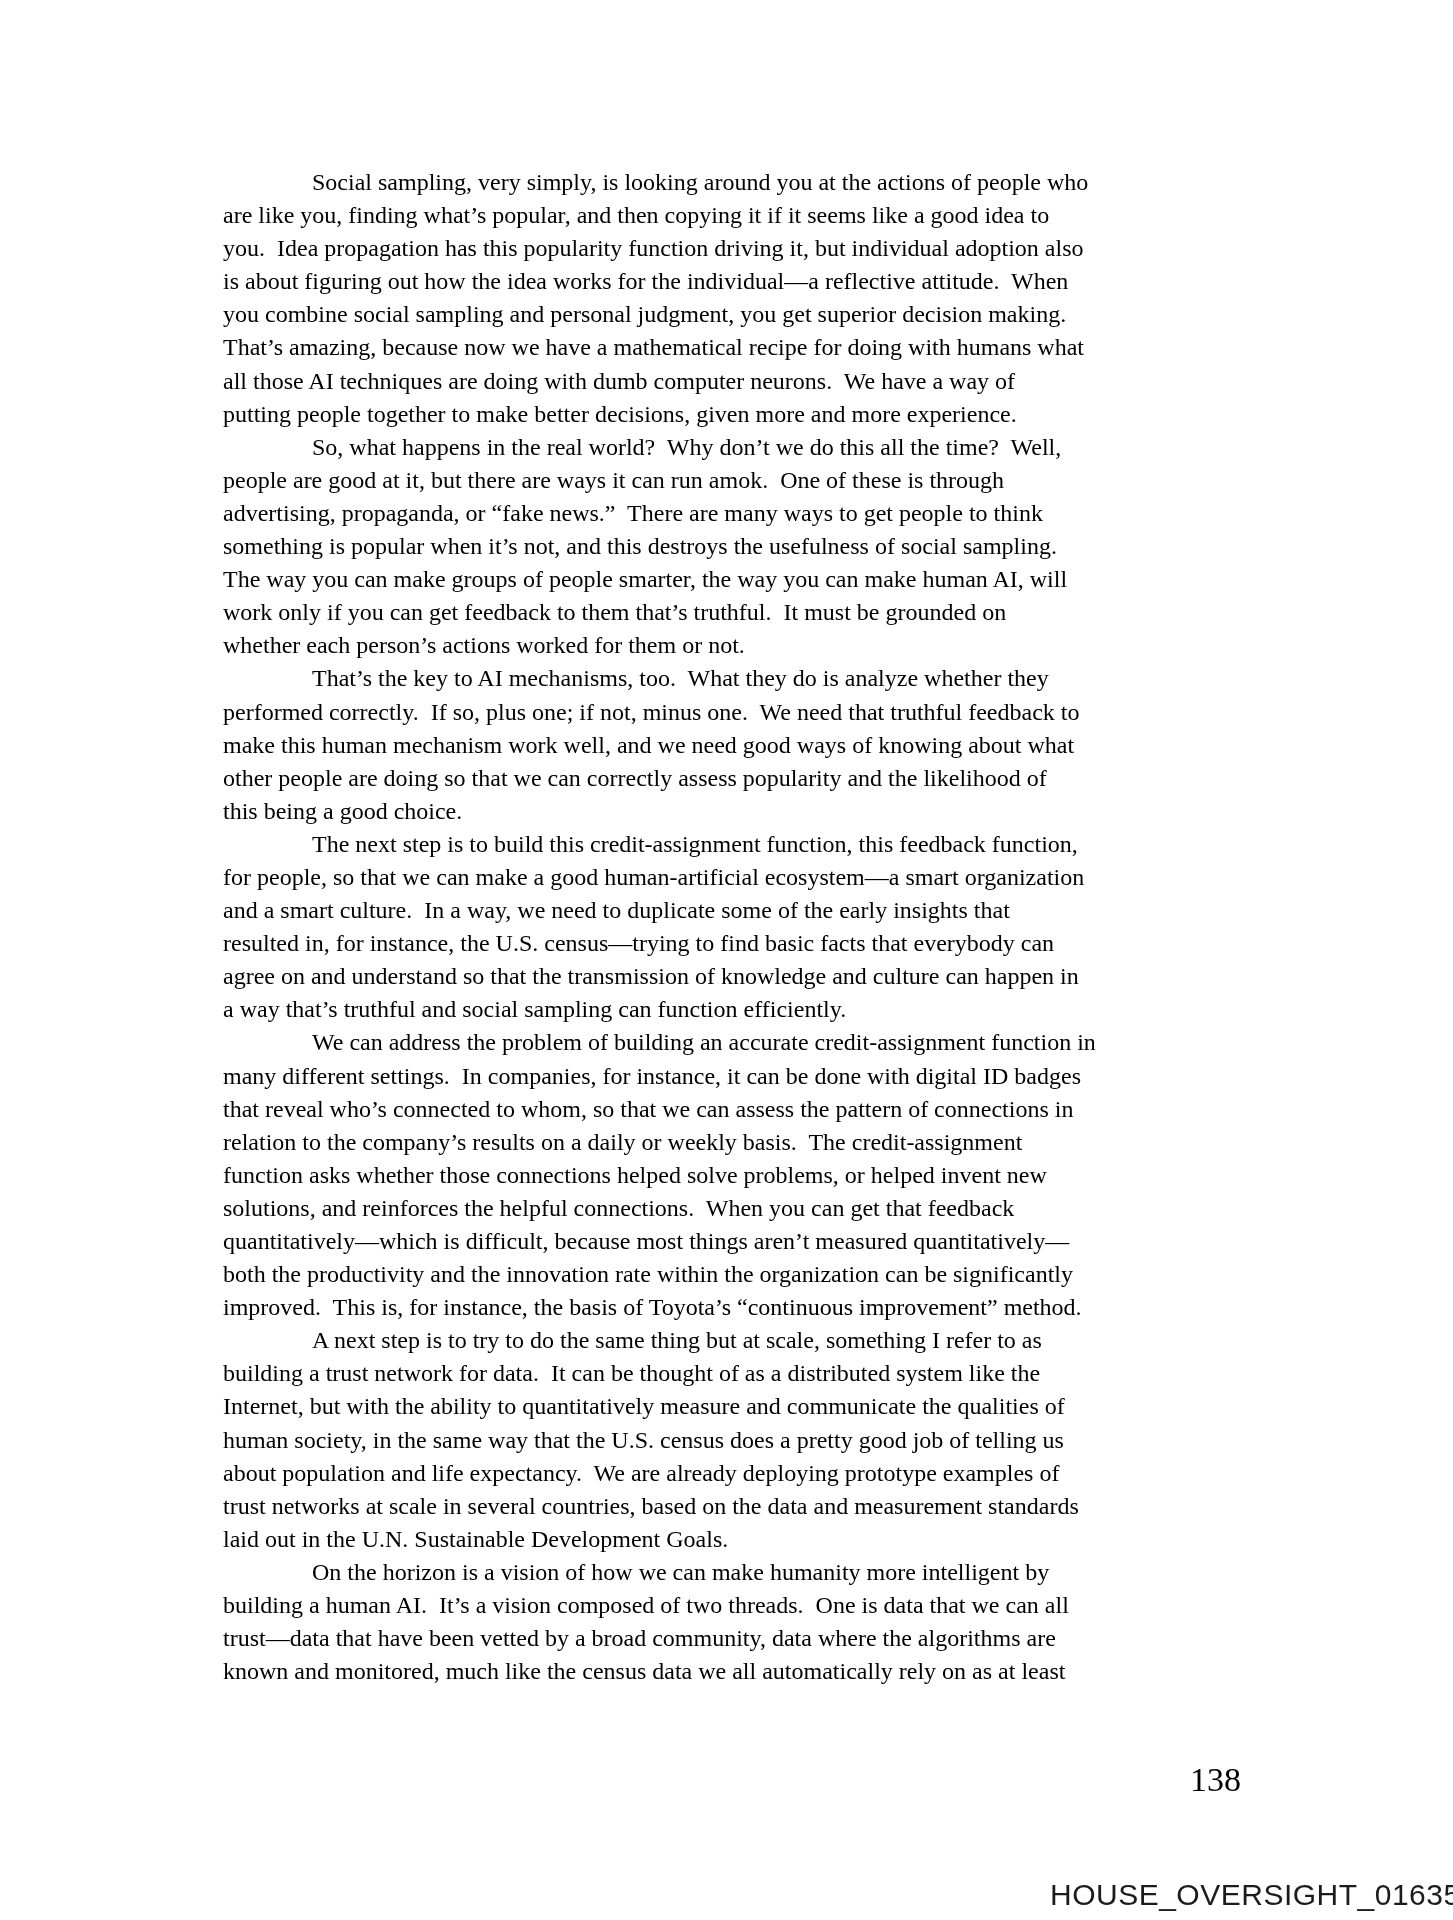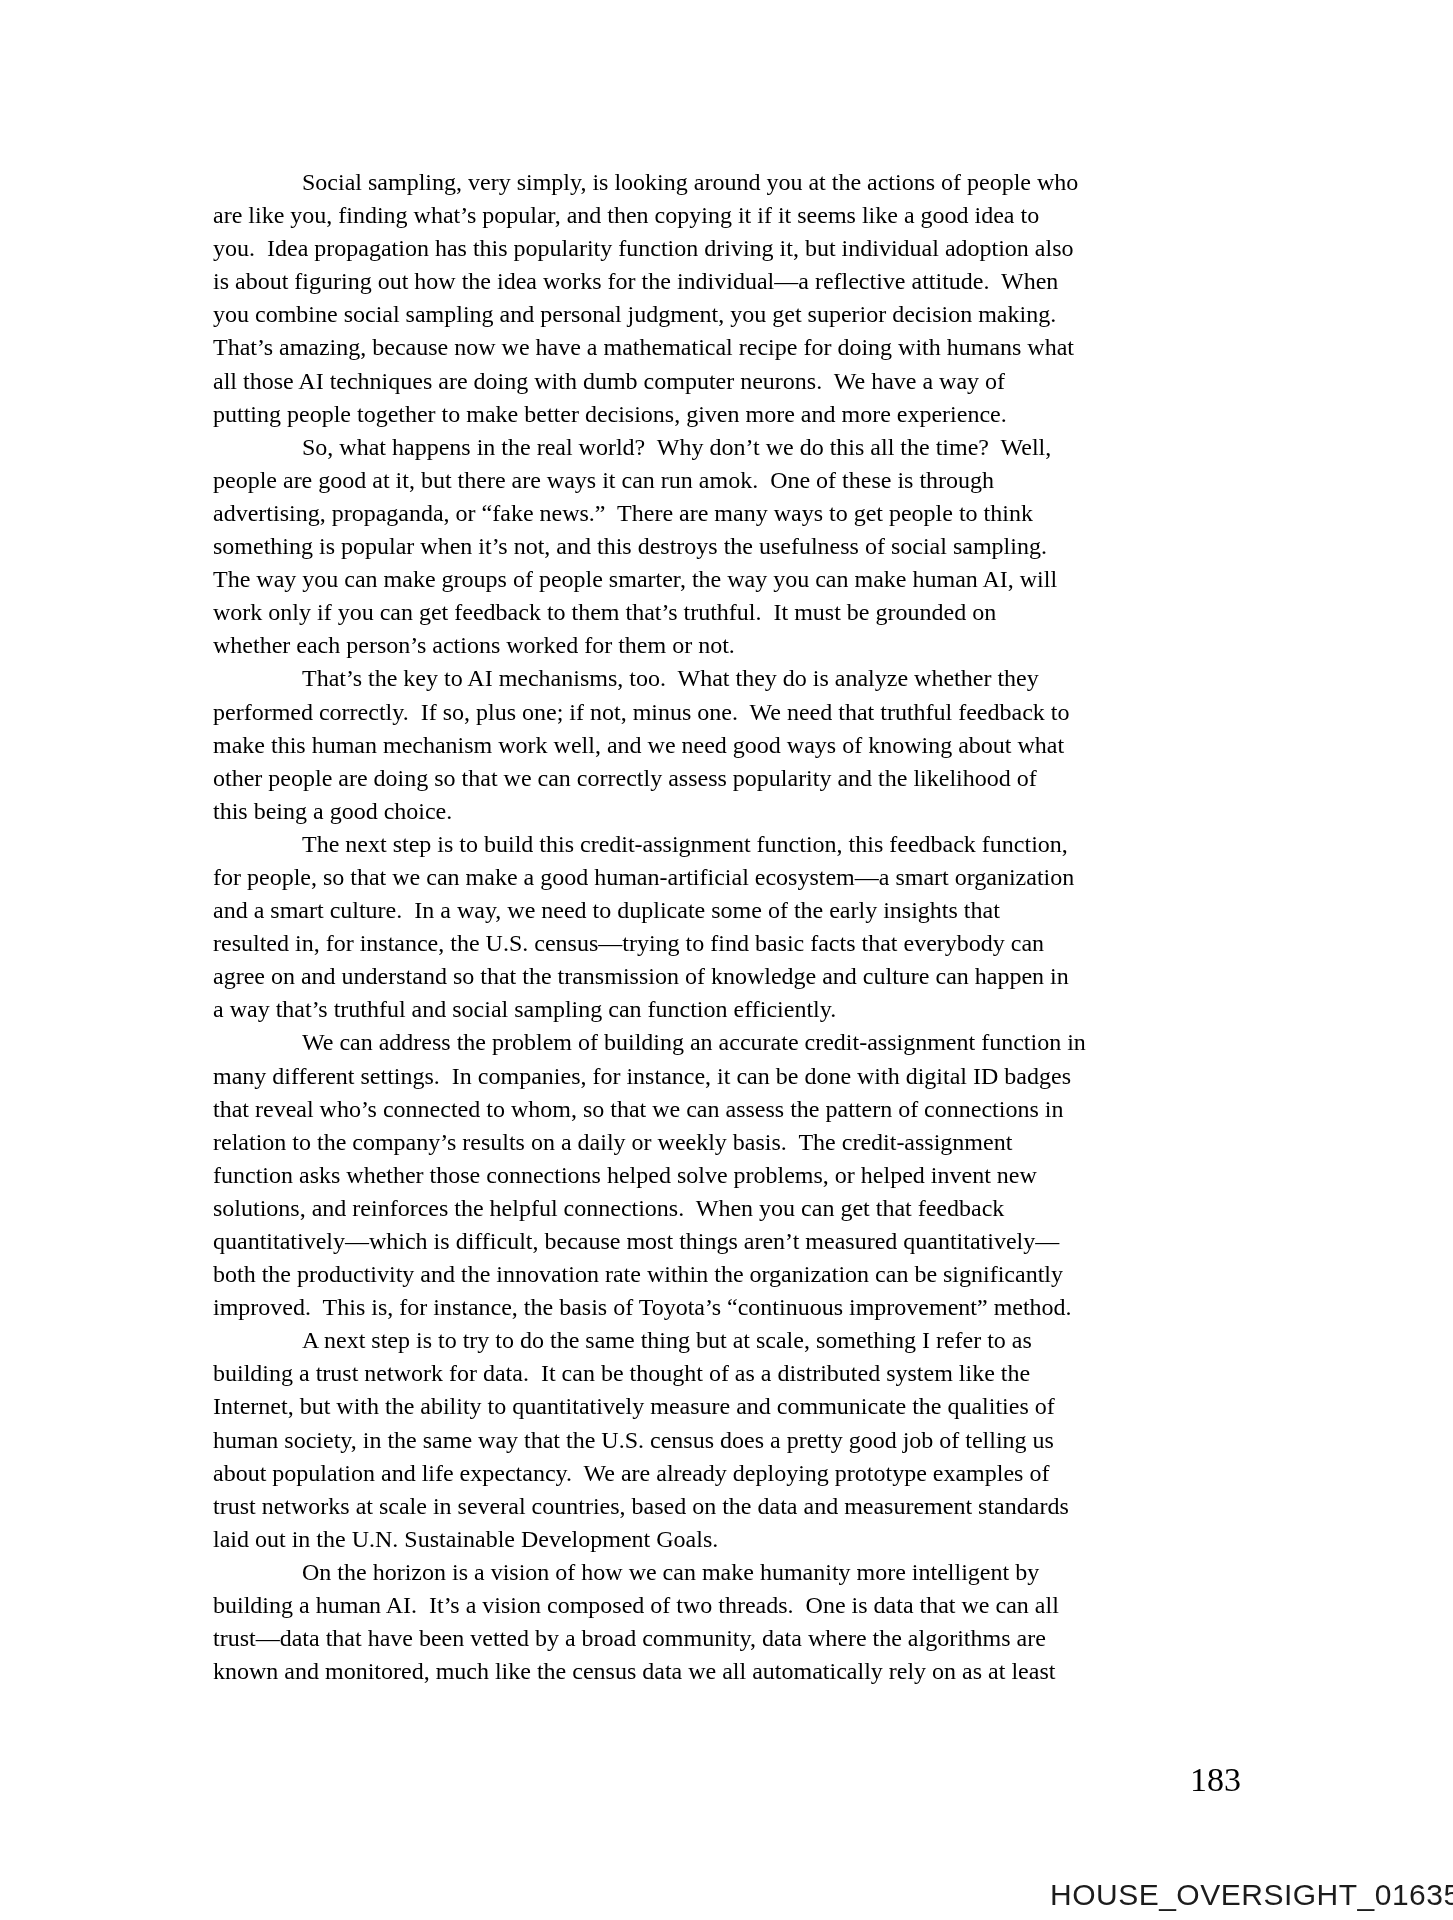--- a/index.html
+++ b/index.html
@@ -21,20 +21,21 @@
     left: 213px;
     top: 166px;
     width: 1060px;
     font-size: 24px;
     line-height: 33.1px;
     white-space: pre;
     color: #000000;
   }
   .line {
     height: 33.1px;
+    margin-left: 10px;
   }
   .line.first {
     text-indent: 89px;
   }
   .page-number {
     position: absolute;
     left: 1190px;
     top: 1760px;
     font-family: "Liberation Serif", serif;
     font-size: 34px;
@@ -50,15 +51,15 @@
     line-height: 34px;
     color: #1c1c1c;
     letter-spacing: 0.5px;
   }
 </style>
 </head>
 <body>
 
 <div class="page">
   <div class="doc-text"><div class="line first">Social sampling, very simply, is looking around you at the actions of people who</div><div class="line">are like you, finding what’s popular, and then copying it if it seems like a good idea to</div><div class="line">you.  Idea propagation has this popularity function driving it, but individual adoption also</div><div class="line">is about figuring out how the idea works for the individual—a reflective attitude.  When</div><div class="line">you combine social sampling and personal judgment, you get superior decision making.</div><div class="line">That’s amazing, because now we have a mathematical recipe for doing with humans what</div><div class="line">all those AI techniques are doing with dumb computer neurons.  We have a way of</div><div class="line">putting people together to make better decisions, given more and more experience.</div><div class="line first">So, what happens in the real world?  Why don’t we do this all the time?  Well,</div><div class="line">people are good at it, but there are ways it can run amok.  One of these is through</div><div class="line">advertising, propaganda, or “fake news.”  There are many ways to get people to think</div><div class="line">something is popular when it’s not, and this destroys the usefulness of social sampling.</div><div class="line">The way you can make groups of people smarter, the way you can make human AI, will</div><div class="line">work only if you can get feedback to them that’s truthful.  It must be grounded on</div><div class="line">whether each person’s actions worked for them or not.</div><div class="line first">That’s the key to AI mechanisms, too.  What they do is analyze whether they</div><div class="line">performed correctly.  If so, plus one; if not, minus one.  We need that truthful feedback to</div><div class="line">make this human mechanism work well, and we need good ways of knowing about what</div><div class="line">other people are doing so that we can correctly assess popularity and the likelihood of</div><div class="line">this being a good choice.</div><div class="line first">The next step is to build this credit-assignment function, this feedback function,</div><div class="line">for people, so that we can make a good human-artificial ecosystem—a smart organization</div><div class="line">and a smart culture.  In a way, we need to duplicate some of the early insights that</div><div class="line">resulted in, for instance, the U.S. census—trying to find basic facts that everybody can</div><div class="line">agree on and understand so that the transmission of knowledge and culture can happen in</div><div class="line">a way that’s truthful and social sampling can function efficiently.</div><div class="line first">We can address the problem of building an accurate credit-assignment function in</div><div class="line">many different settings.  In companies, for instance, it can be done with digital ID badges</div><div class="line">that reveal who’s connected to whom, so that we can assess the pattern of connections in</div><div class="line">relation to the company’s results on a daily or weekly basis.  The credit-assignment</div><div class="line">function asks whether those connections helped solve problems, or helped invent new</div><div class="line">solutions, and reinforces the helpful connections.  When you can get that feedback</div><div class="line">quantitatively—which is difficult, because most things aren’t measured quantitatively—</div><div class="line">both the productivity and the innovation rate within the organization can be significantly</div><div class="line">improved.  This is, for instance, the basis of Toyota’s “continuous improvement” method.</div><div class="line first">A next step is to try to do the same thing but at scale, something I refer to as</div><div class="line">building a trust network for data.  It can be thought of as a distributed system like the</div><div class="line">Internet, but with the ability to quantitatively measure and communicate the qualities of</div><div class="line">human society, in the same way that the U.S. census does a pretty good job of telling us</div><div class="line">about population and life expectancy.  We are already deploying prototype examples of</div><div class="line">trust networks at scale in several countries, based on the data and measurement standards</div><div class="line">laid out in the U.N. Sustainable Development Goals.</div><div class="line first">On the horizon is a vision of how we can make humanity more intelligent by</div><div class="line">building a human AI.  It’s a vision composed of two threads.  One is data that we can all</div><div class="line">trust—data that have been vetted by a broad community, data where the algorithms are</div><div class="line">known and monitored, much like the census data we all automatically rely on as at least</div></div>
-  <div class="page-number">183</div>
+  <div class="page-number">138</div>
   <div class="watermark">HOUSE_OVERSIGHT_016358</div>
 </div>
 
 </body></html>

